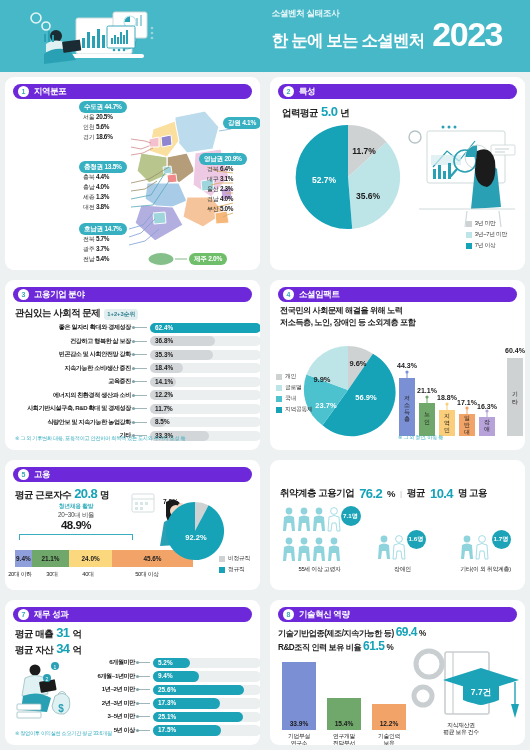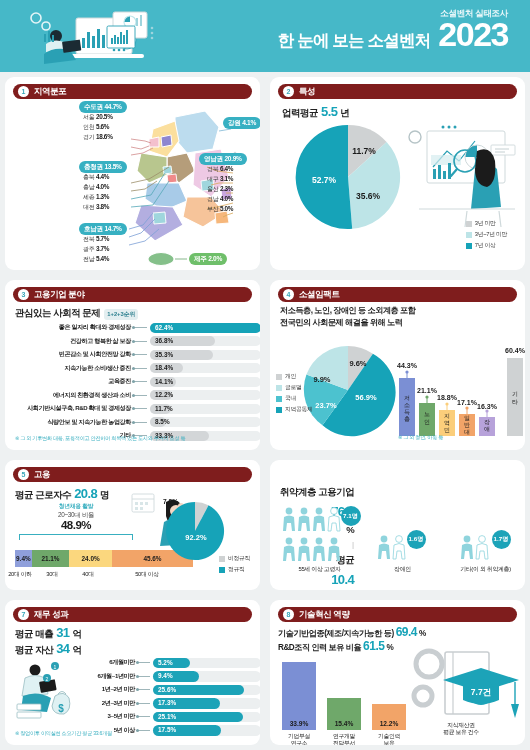--- a/index.html
+++ b/index.html
@@ -10,41 +10,41 @@
     overflow: hidden;
   }
   .page { position: relative; width: 530px; height: 750px; background: #eef1f2; }
 
   
   .header {
     position: relative; height: 72px; background: #46b8c8;
     overflow: hidden;
   }
   .header-illus { position: absolute; left: 18px; top: 4px; width: 150px; height: 68px; }
-  .header-text { position: absolute; right: 22px; top: 8px; text-align: right; color: #ffffff; }
+  .header-text { position: absolute; right: 28px; top: 8px; text-align: left; color: #ffffff; }
   .hd-sub { font-size: 8.5px; font-weight: bold; letter-spacing: -0.3px; color:#e9f7f9; }
   .hd-row { display: flex; align-items: flex-end; justify-content: flex-end; gap: 8px; }
   .hd-main { font-size: 16.5px; font-weight: bold; letter-spacing: -0.8px; line-height: 1.1; }
   .hd-year { font-size: 34px; font-weight: bold; letter-spacing: -1.5px; line-height: 0.85; }
 
   
   .grid {
     position: absolute; left: 0; top: 72px; width: 530px;
     display: grid; grid-template-columns: 265px 265px;
     grid-template-rows: 203px 180px 140px 155px;
   }
   .card {
     background: #ffffff; border-radius: 9px; margin: 5px;
     position: relative; overflow: hidden;
   }
 
   
   .sec-pill {
     margin: 7px 8px 0 8px; height: 15px; border-radius: 8px;
-    background: #7f1d1d; display: flex; align-items: center; gap: 5px; padding-left: 5px;
+    background: #6d28d9; display: flex; align-items: center; gap: 5px; padding-left: 5px;
   }
   .sec-num {
     width: 11px; height: 11px; border-radius: 50%; background: #ffffff;
     color: #3aa8ba; font-size: 7px; font-weight: bold;
     display: flex; align-items: center; justify-content: center; line-height: 1;
   }
   .sec-title { color: #ffffff; font-size: 8.5px; font-weight: bold; letter-spacing: -0.4px; }
 
   .sub-head { font-size: 9.5px; font-weight: bold; color: #222; letter-spacing: -0.5px; }
   .num-big { font-size: 13px; font-weight: bold; color: #16a3b8; letter-spacing: -0.6px; }
@@ -106,21 +106,21 @@
   .s5-stack { position: absolute; left: 10px; top: 90px; width: 178px; height: 17px; display: flex; }
   .s5-seg { height: 17px; display: flex; align-items: center; justify-content: center; font-size: 6.4px; font-weight: bold; color: #1b1b1b; }
   .s5-labels { position: absolute; left: 10px; top: 110px; width: 178px; display: flex; }
   .s5-lab { font-size: 5.8px; color: #1b1b1b; text-align: center; letter-spacing:-0.3px; }
   .s5-illus { position: absolute; left: 125px; top: 32px; width: 86px; height: 60px; }
   .pie5 { position: absolute; right: 34px; top: 40px; width: 62px; height: 62px; }
   .s5-pie-lab { position: absolute; right: 82px; top: 38px; font-size: 6.6px; font-weight: bold; color: #1b1b1b; }
   .s5-leg { position: absolute; right: 10px; bottom: 14px; }
 
   
-  .s6-head { position: absolute; left: 10px; top: 26px; display: flex; align-items: flex-end; gap: 5px; flex-direction: column; }
+  .s6-head { position: absolute; left: 10px; top: 26px; display: flex; align-items: center; gap: 5px; }
   .s6-div { color: #bbb; font-size: 8px; }
   .s6-groups { position: absolute; left: 8px; top: 45px; width: 249px; height: 82px; display: flex; }
   .s6-grp { flex: 1; position: relative; display: flex; flex-direction: column; align-items: center; }
   .s6-people { position: relative; height: 58px; }
   .s6-bub {
     position: absolute; border-radius: 50%; background: #1ca3b8; color: #fff;
     font-size: 6.2px; font-weight: bold; display: flex; align-items: center; justify-content: center;
   }
   .s6-cap { font-size: 5.9px; color: #1b1b1b; letter-spacing:-0.3px; margin-top: 2px; }
 
@@ -369,21 +369,21 @@
       </div>
     </div>
 
     <div class="card">
       <div class="sec-pill">
         <span class="sec-num">2</span>
         <span class="sec-title">특성</span>
       </div>
       <div class="s2-head">
         <span class="sub-head">업력평균</span>
-        <span class="num-big">5.5</span>
+        <span class="num-big">5.0</span>
         <span class="sub-head">년</span>
       </div>
 
       <svg class="pie2" viewBox="0 0 112 112">
 
         <path d="M56 56 L56 4 A52 52 0 0 1 94.6 21 Z" fill="#cfd2d3"></path>
         <path d="M56 56 L94.6 21 A52 52 0 0 1 60.2 107.8 Z" fill="#bde4e7"></path>
         <path d="M56 56 L60.2 107.8 A52 52 0 1 1 56 4 Z" fill="#16a3b8"></path>
         <text x="72" y="33" font-size="8.5" font-weight="bold" fill="#1b1b1b" text-anchor="middle">11.7%</text>
         <text x="76" y="78" font-size="8.5" font-weight="bold" fill="#1b1b1b" text-anchor="middle">35.6%</text>
@@ -523,22 +523,22 @@
       </div>
       <div class="s3-note">※ 그 외 기후변화 대응, 포용적이고 안전하며 회복력 있는 도시와 주거지 조성 등</div>
     </div>
 
     <div class="card">
       <div class="sec-pill">
         <span class="sec-num">4</span>
         <span class="sec-title">소셜임팩트</span>
       </div>
       <div class="s4-sub">
+        <div>전국민의 사회문제 해결을 위해 노력</div>
         <div>저소득층, 노인, 장애인 등 소외계층 포함</div>
-        <div>전국민의 사회문제 해결을 위해 노력</div>
       </div>
 
       <svg class="pie4" viewBox="0 0 96 96">
 
         <path d="M48 48 L48 4 A44 44 0 0 1 72.9 11.8 Z" fill="#cfd2d3"></path>
         <path d="M48 48 L72.9 11.8 A44 44 0 1 1 22.5 83.3 Z" fill="#16a3b8"></path>
         <path d="M48 48 L22.5 83.3 A44 44 0 0 1 6.4 32.4 Z" fill="#4cc2cf"></path>
         <path d="M48 48 L6.4 32.4 A44 44 0 0 1 48 4 Z" fill="#bde4e7"></path>
         <text x="58" y="24" font-size="7.5" font-weight="bold" fill="#1b1b1b" text-anchor="middle">9.6%</text>
         <text x="22" y="40" font-size="7.5" font-weight="bold" fill="#1b1b1b" text-anchor="middle">9.9%</text>

